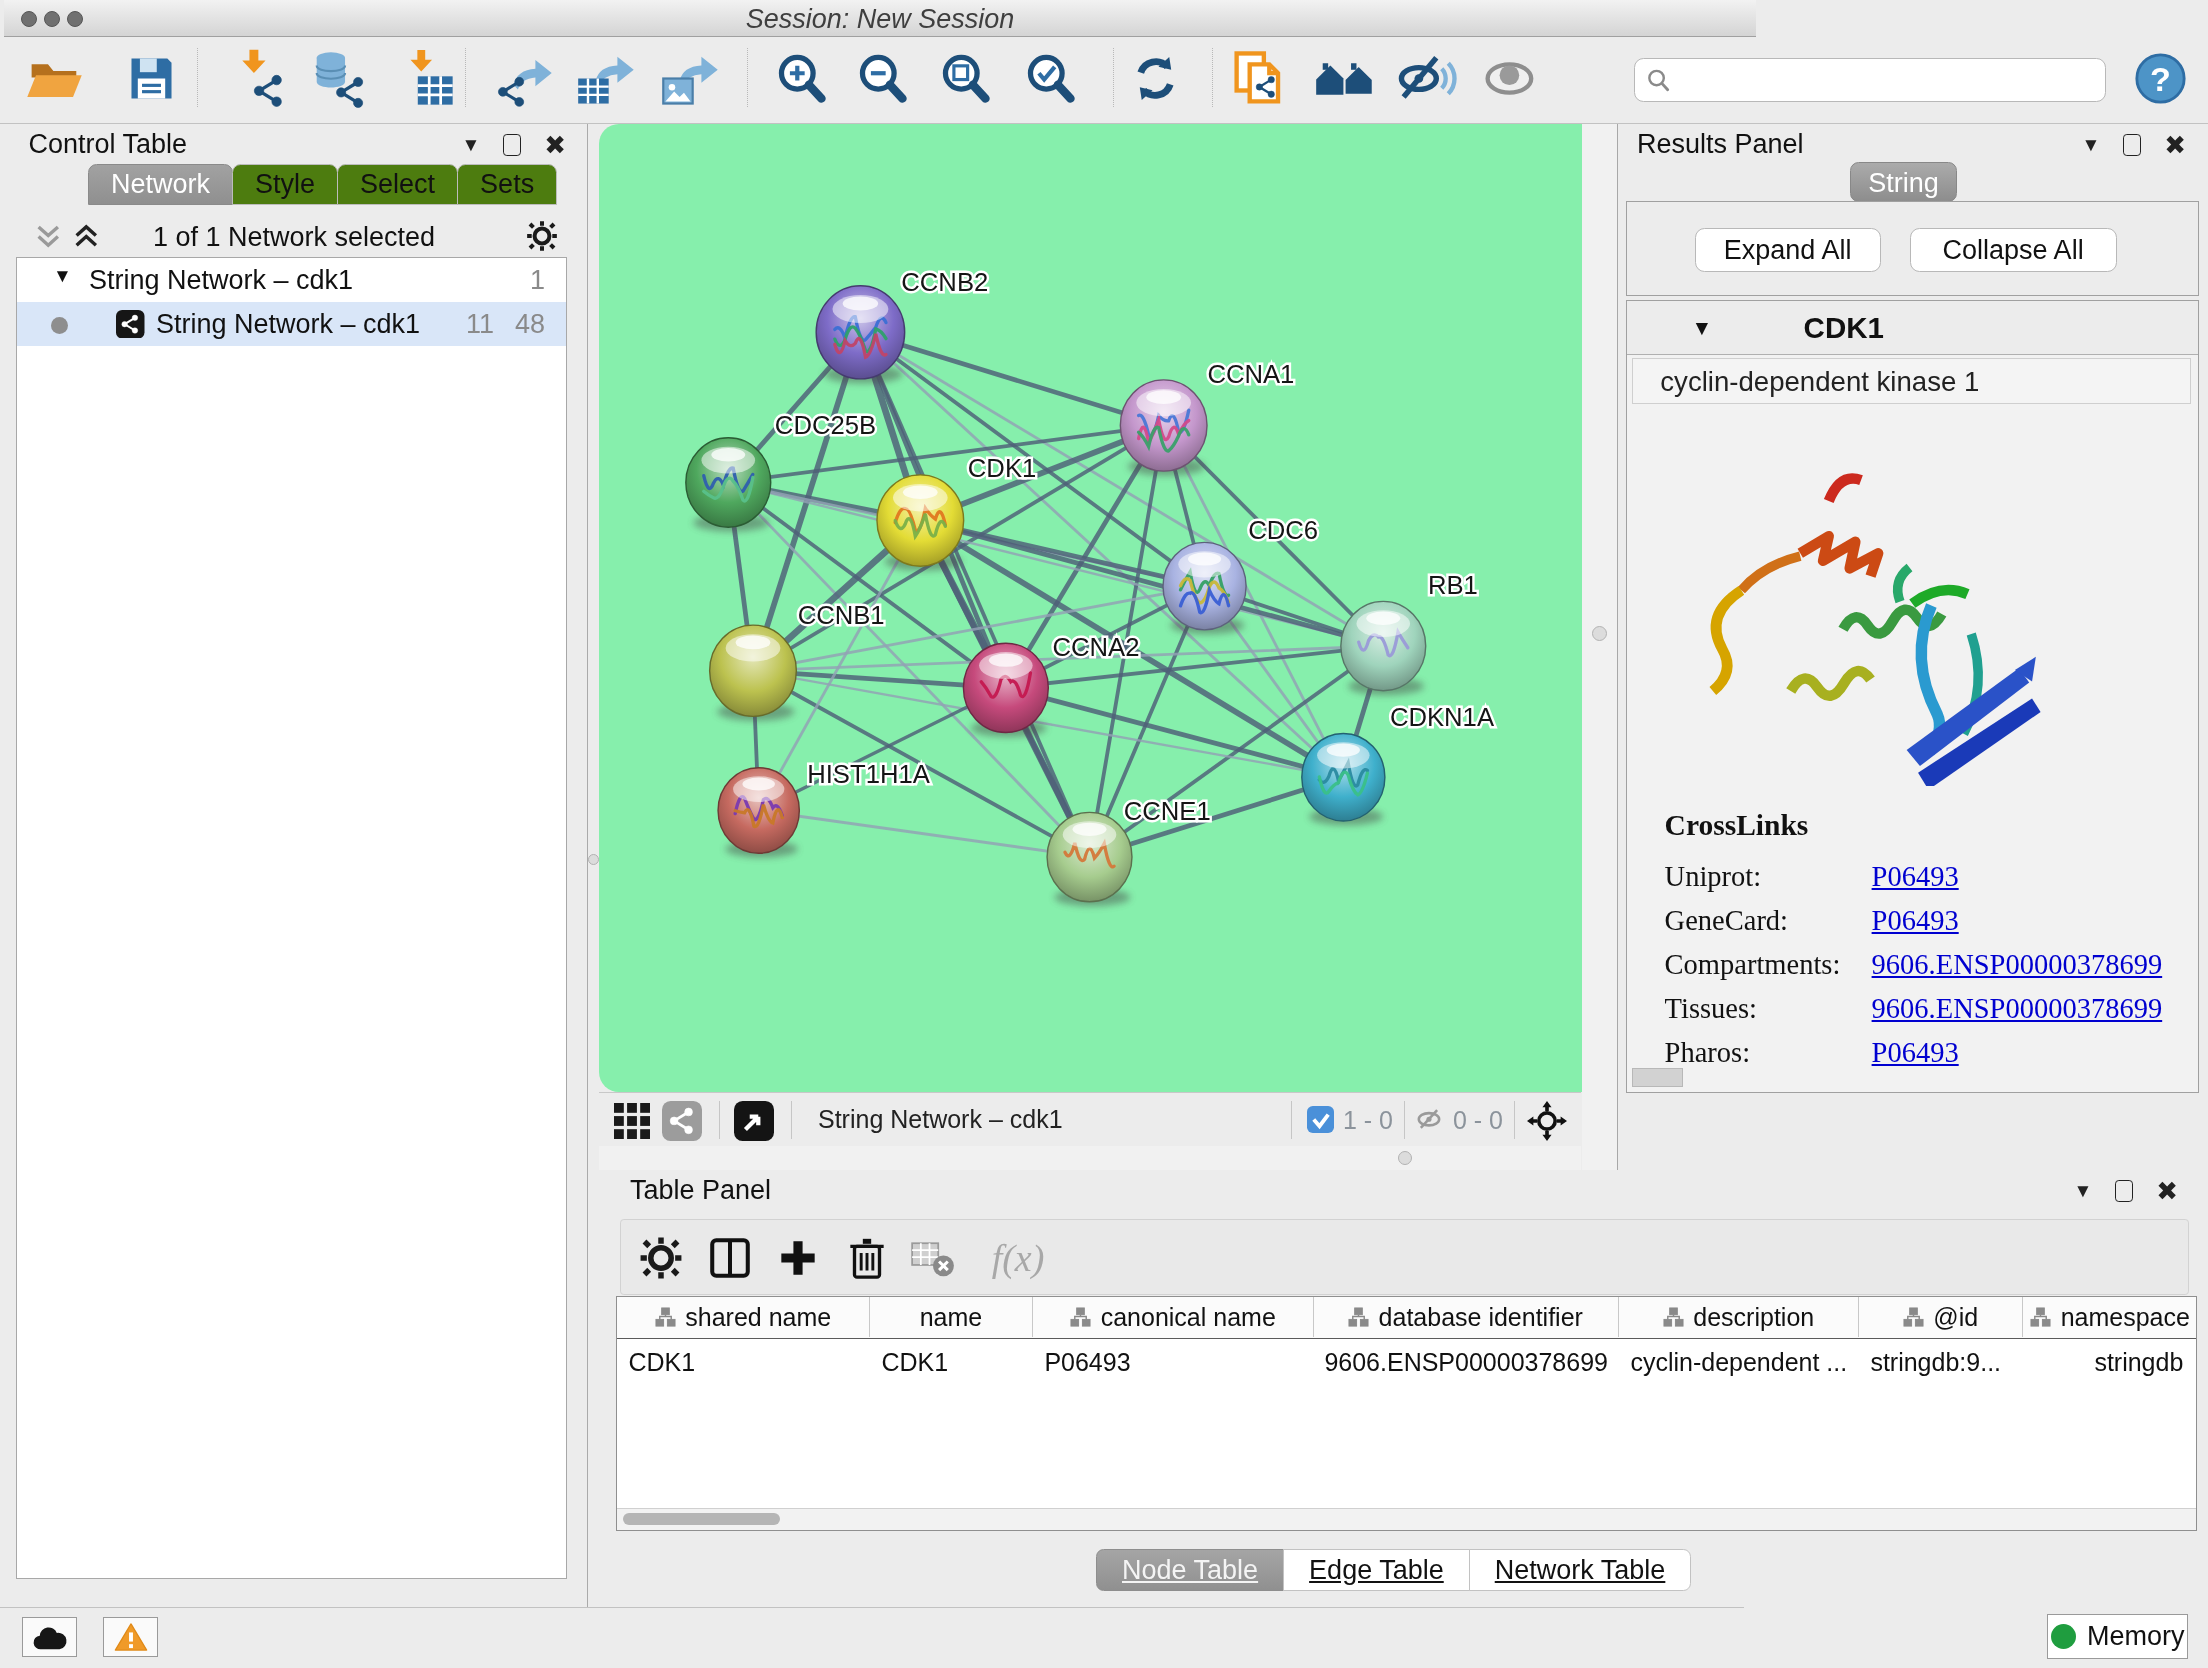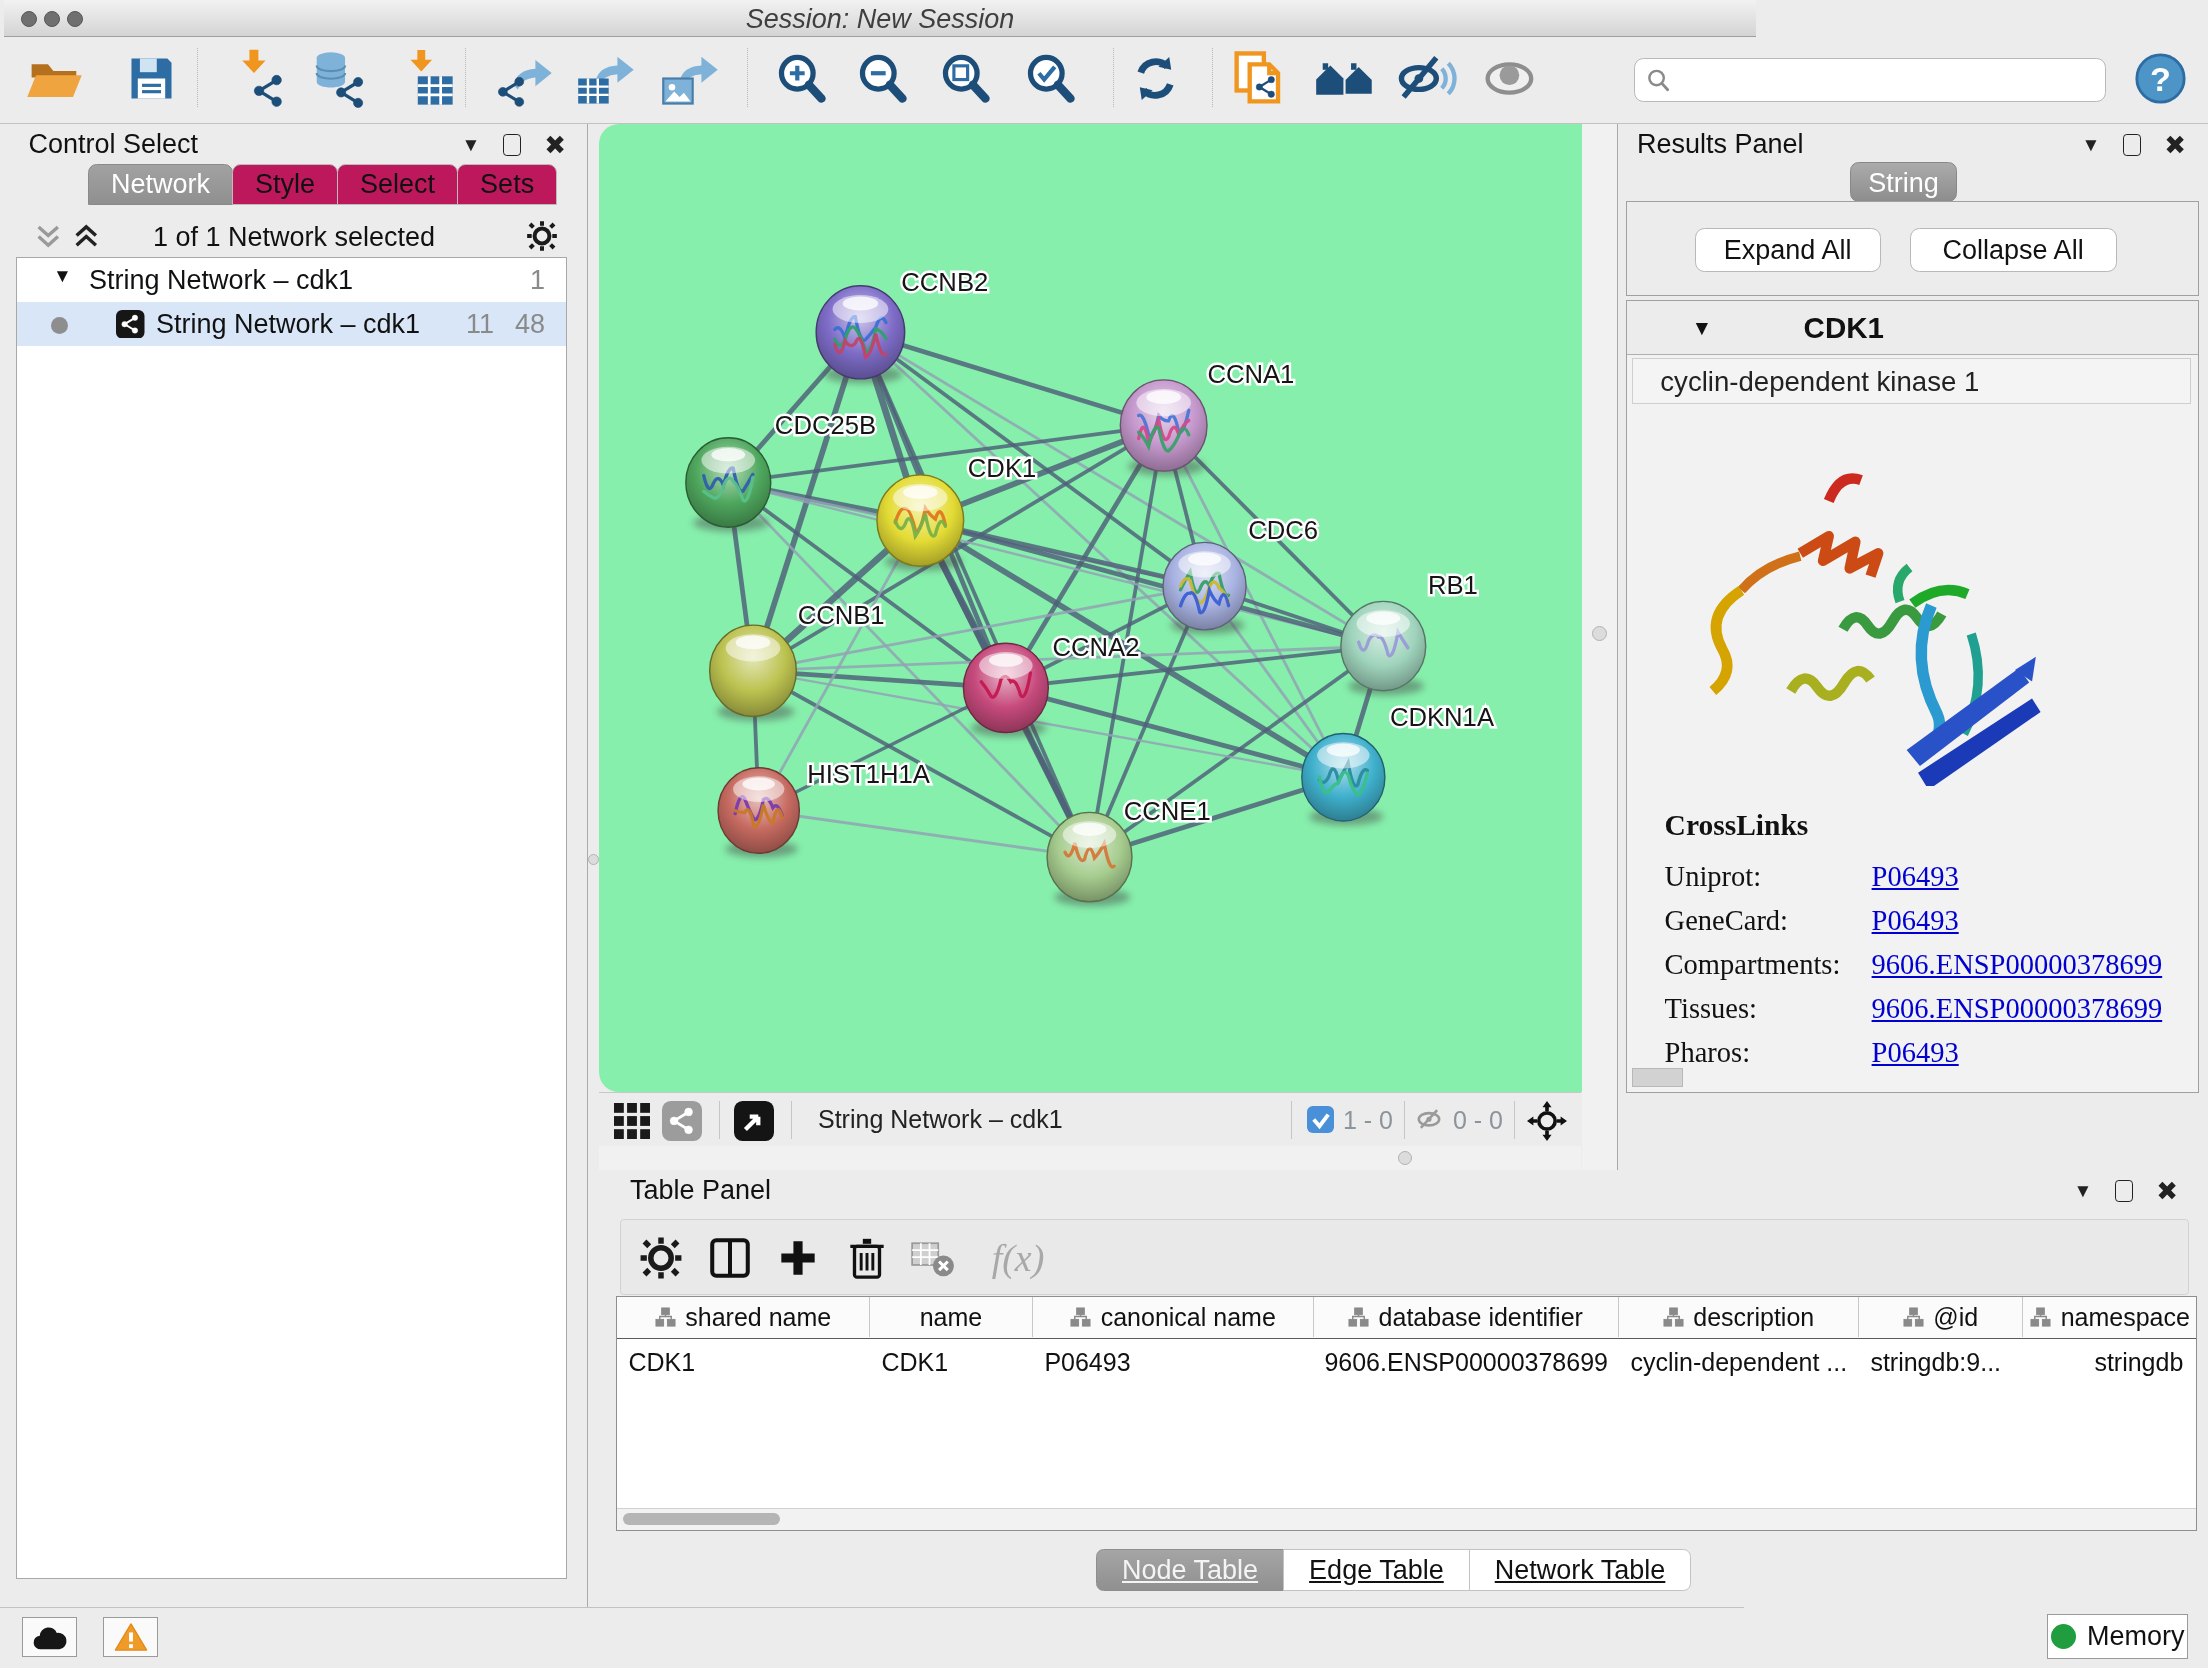--- a/index.html
+++ b/index.html
@@ -32,21 +32,21 @@
   .pc .tri{font-size:19px;color:#222;}
   .pc .maxi{width:16px;height:20px;border:1.9px solid #222;border-radius:3.8px;}
   .pc .clo{font-size:26px;font-weight:bold;color:#222;line-height:1;}
 
   
   #control-panel{position:absolute;left:0;top:124px;width:588px;height:1484px;background:#ececec;
     border-right:1px solid #aaa;box-sizing:border-box;}
   #cp-title{position:absolute;left:28.5px;top:4.8px;}
   #cp-ctrls{position:absolute;right:21px;top:7.6px;}
   #cp-tabs{position:absolute;left:88px;top:40px;height:41px;display:flex;}
-  .cp-tab{padding:0 22px;font-size:27px;line-height:39px;background:#be185d;color:#111;
+  .cp-tab{padding:0 22px;font-size:27px;line-height:39px;background:#4d7c0f;color:#111;
     border:1px solid #bcbcbc;border-radius:8.6px 8.6px 0 0;margin-right:-1px;}
   .cp-tab.sel{background:linear-gradient(#a2a2a2,#8f8f8f);color:#fff;border-color:#8a8a8a;}
   #cp-subbar{position:absolute;left:0;top:90px;width:588px;height:42px;}
   #cp-status{position:absolute;left:0;top:7.6px;width:100%;text-align:center;font-size:27px;color:#111;}
   #cp-list{position:absolute;left:16px;top:133px;width:551px;height:1322px;background:#fff;
     border:1.9px solid #a8a8a8;box-sizing:border-box;}
   .tree-row{position:relative;height:44px;font-size:27px;color:#111;}
   .tree-row.sel{background:#d9e6f8;}
   .tr-lab{position:absolute;top:6.7px;}
   .tr-num{position:absolute;top:6.7px;color:#8a8a8a;}
@@ -322,21 +322,21 @@
     </div>
     <div class="tb-btn" style="left:2132px;width:57px;height:57px;top:13.3px">
       <svg width="53" height="53" viewBox="0 0 56 56">
         <circle cx="28" cy="28" r="25" fill="#4d94c7" stroke="#2e6da4" stroke-width="3"></circle>
         <text x="28" y="41" text-anchor="middle" font-size="36" font-weight="bold" fill="#fff">?</text>
         </svg>
     </div>
   </div>
 
   <div id="control-panel">
-    <div id="cp-title" class="panel-title">Control Select</div>
+    <div id="cp-title" class="panel-title">Control Table</div>
     <div id="cp-ctrls" class="pc">
       <span class="tri">▼</span>
       <span class="maxi"></span>
       <span class="clo">✖</span>
     </div>
     <div id="cp-tabs">
         <div class="cp-tab sel">Network</div>
         <div class="cp-tab">Style</div>
         <div class="cp-tab">Select</div>
         <div class="cp-tab">Sets</div>

